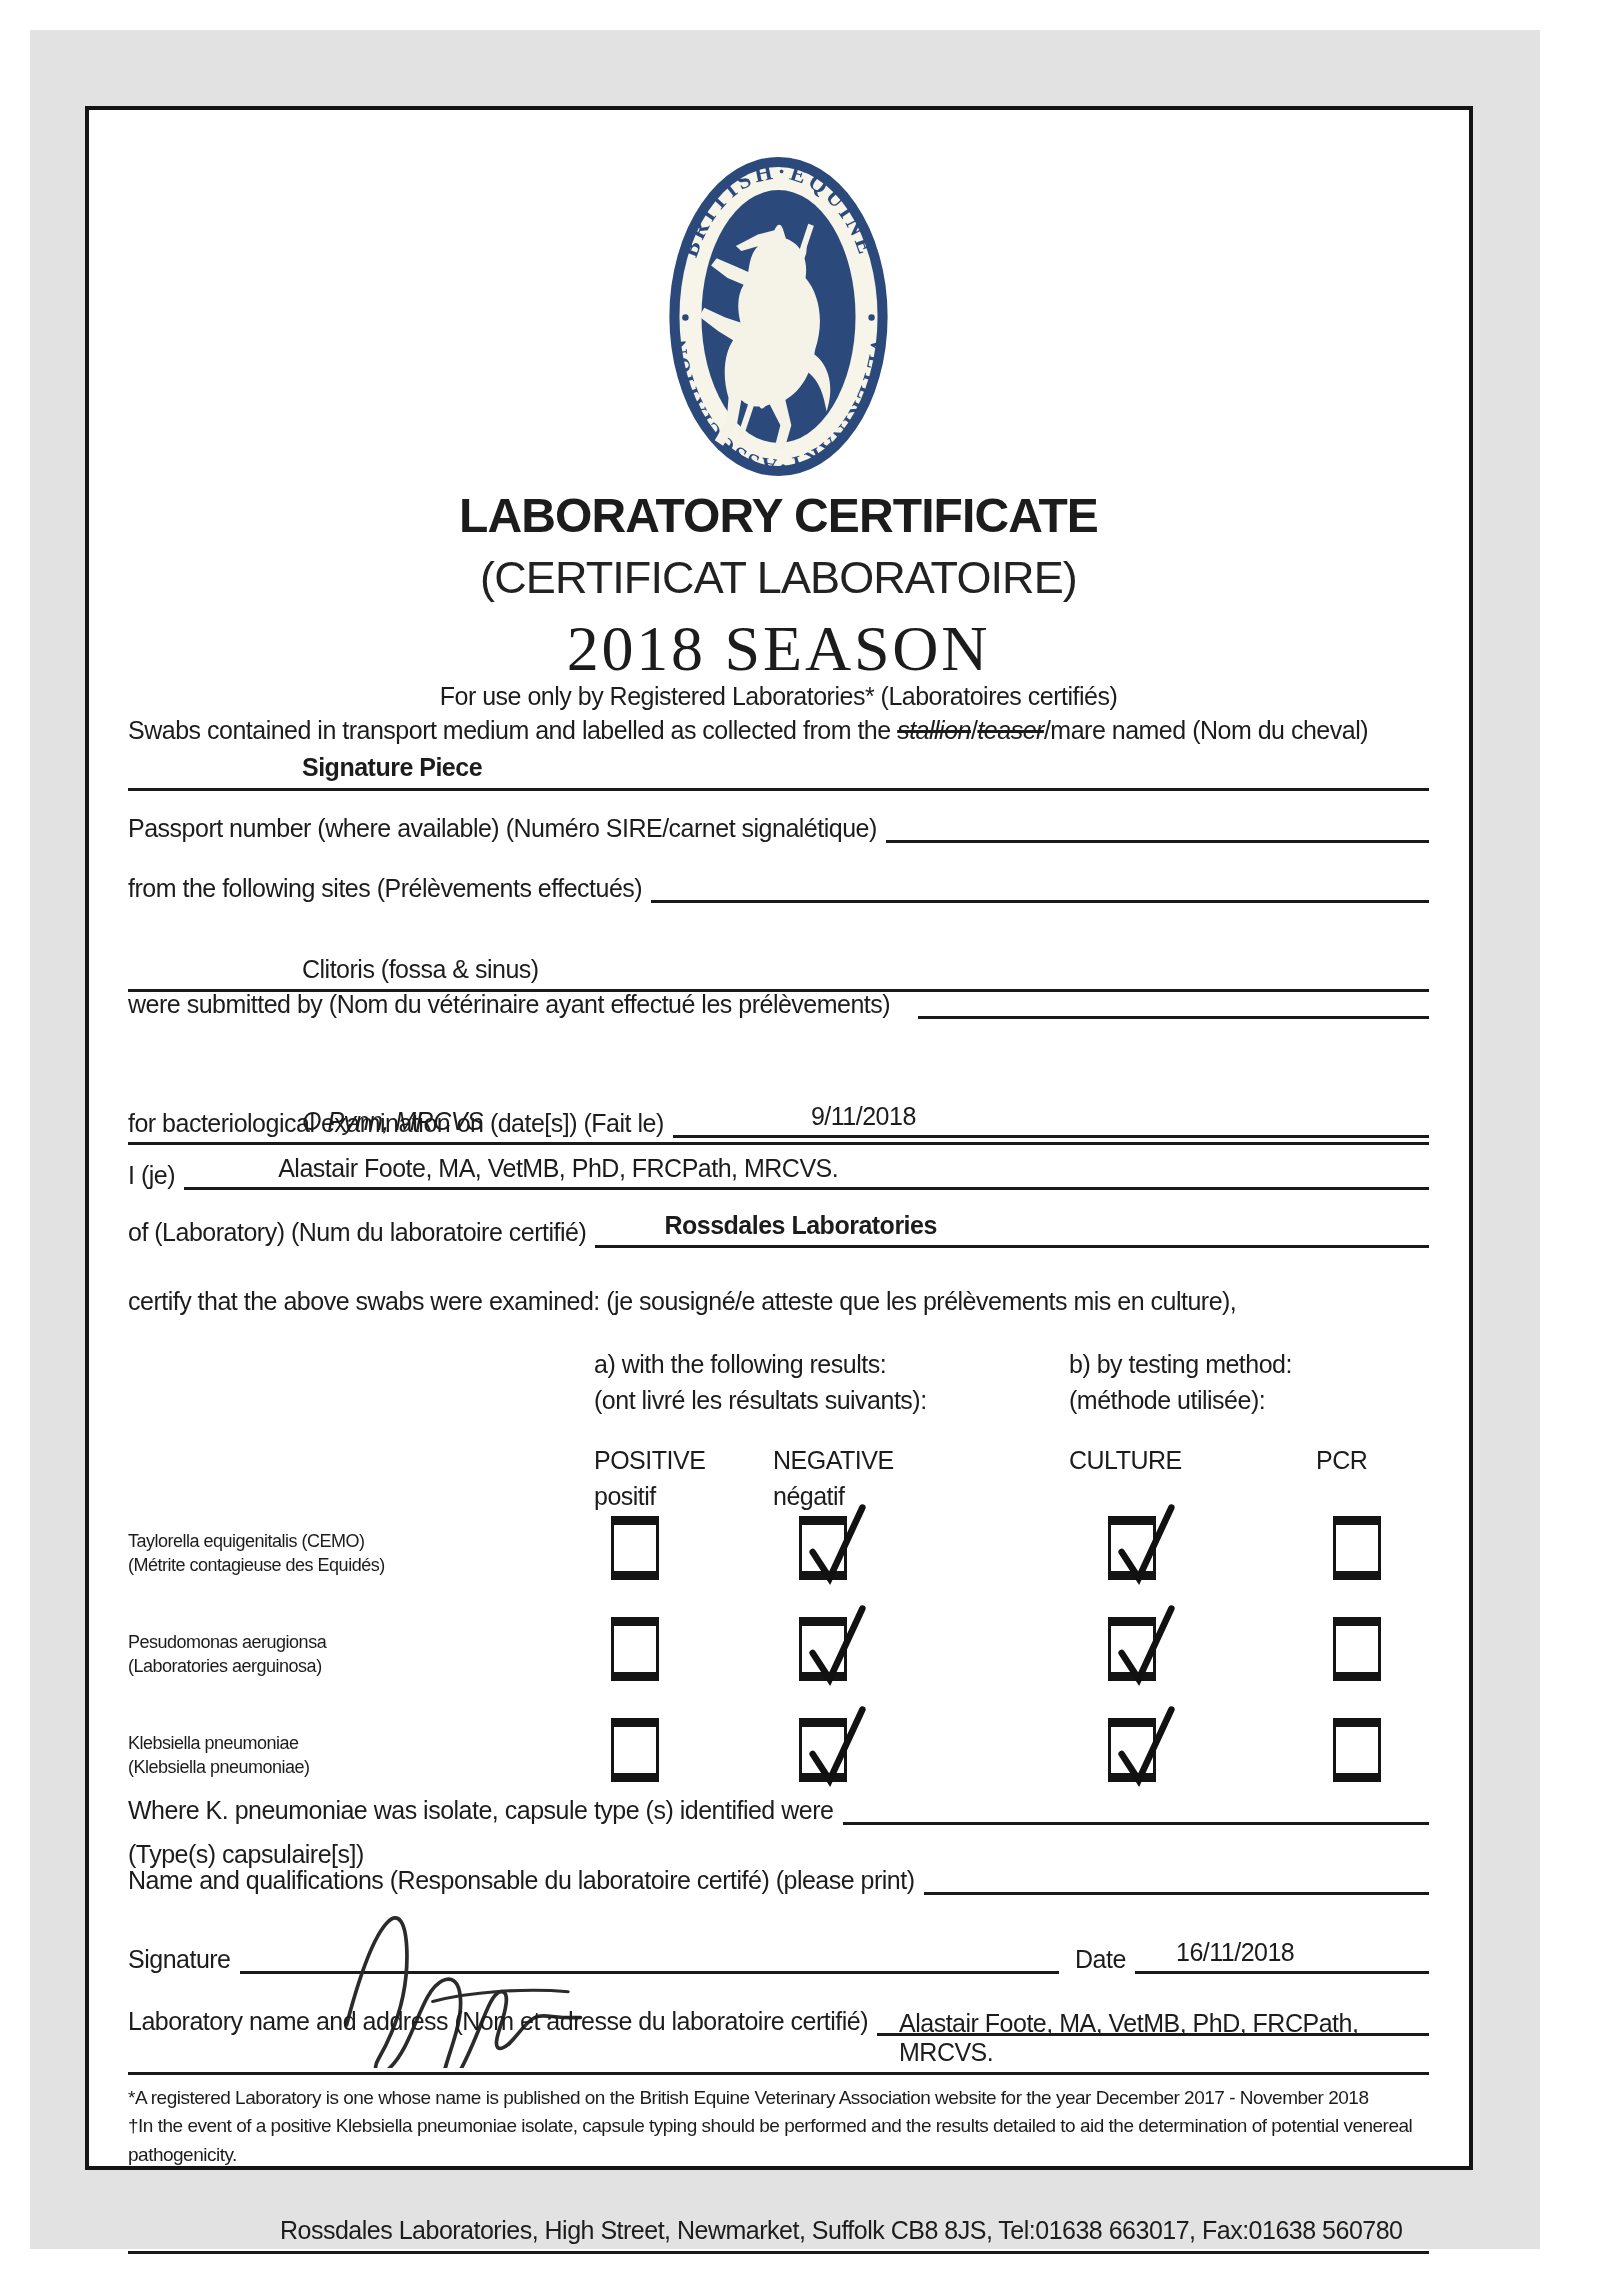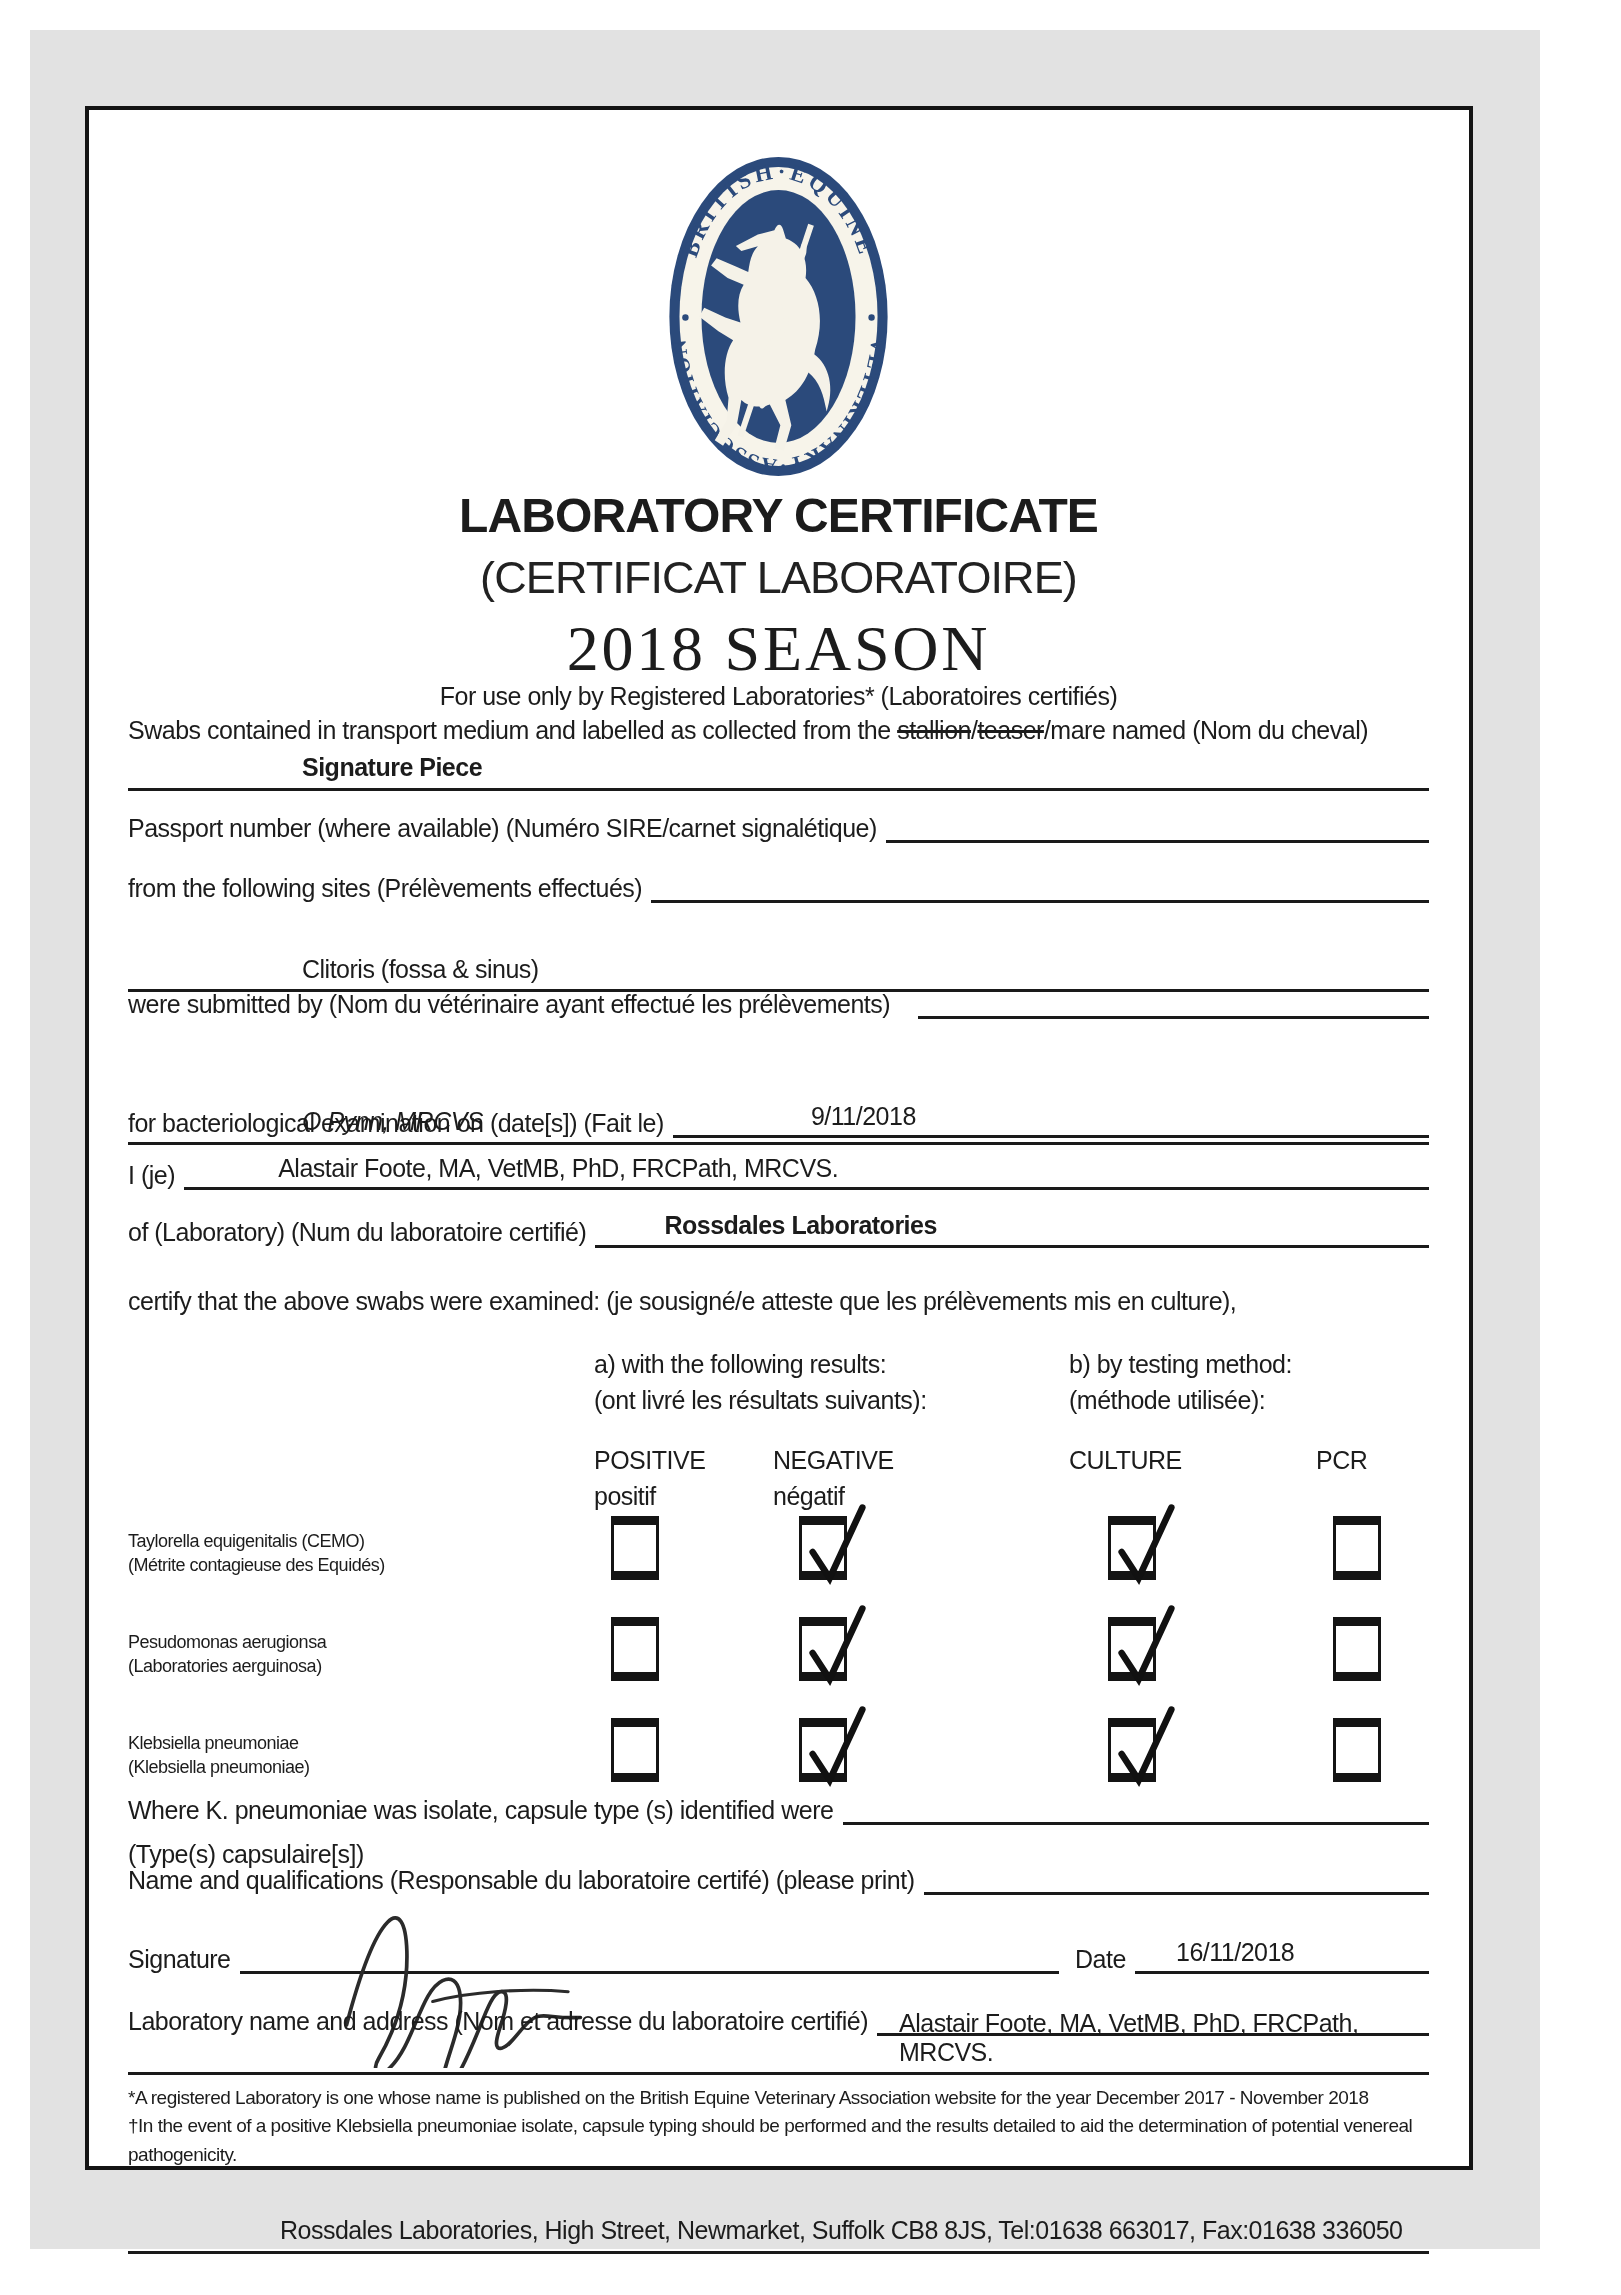--- a/index.html
+++ b/index.html
@@ -15,21 +15,21 @@
   .b{font-weight:bold;}
   .title{font-size:48px;font-weight:bold;letter-spacing:-0.9px;}
   .subtitle{font-size:45px;font-weight:400;letter-spacing:-0.9px;color:#222;}
   .season{font-family:"Liberation Serif",serif;font-size:64px;letter-spacing:2.8px;}
   .row{display:flex;align-items:flex-end;font-size:25px;letter-spacing:-0.5px;}
   .row .lbl{white-space:nowrap;}
   .rule{flex:1;border-bottom:3.2px solid #1a1a1a;height:1.1em;margin-left:9.2px;position:relative;}
   .rule .value{position:absolute;bottom:3.7px;white-space:nowrap;font-size:25px;letter-spacing:-0.5px;}
   .vline{border-bottom:3.2px solid #1a1a1a;font-size:25px;letter-spacing:-0.5px;padding-bottom:5.5px;position:relative;}
   .vline .value{display:inline-block;}
-  s{text-decoration:line-through;text-decoration-thickness:2.8px;}
+  s{text-decoration:line-through;text-decoration-thickness:2.8px;font-style:italic;}
   .colhead{position:absolute;font-size:25px;letter-spacing:-0.5px;line-height:1.45;white-space:nowrap;}
   .checkbox{position:absolute;width:48px;height:64px;box-sizing:border-box;border:3.7px solid #141414;border-top-width:9.2px;border-bottom-width:9.2px;background:#fff;}
   .checkbox .tick{display:none;position:absolute;left:0.9px;top:-24px;width:69px;height:85px;}
   .checkbox.checked .tick{display:block;}
   .orgname{position:absolute;left:0;font-size:18px;letter-spacing:-0.5px;line-height:1.35;}
   .sig-svg{position:absolute;pointer-events:none;}
   .footnote{line-height:1.5;}
 </style>
 </head>
 <body>
@@ -238,21 +238,21 @@
       <svg class="sig-svg" style="top:1761px;left:193px;" width="285" height="197" viewBox="0 0 460 320">
         <path d="M 40,250 C 90,60 135,35 138,130 C 140,200 118,260 92,305 C 80,325 92,338 110,320 C 150,282 160,195 196,178 C 226,165 232,210 218,262 C 206,306 190,340 200,345 C 216,352 238,300 262,240 C 274,210 282,196 292,196 C 306,196 298,228 290,252 C 282,276 280,290 292,288 C 310,284 330,240 352,236 C 368,233 380,240 420,238" fill="none" stroke="#2b2b2b" stroke-width="6" stroke-linecap="round"></path>
         <path d="M 180,212 C 240,196 330,190 400,196" fill="none" stroke="#2b2b2b" stroke-width="5" stroke-linecap="round"></path>
       </svg>
 
       <div class="blk row" style="top:1895px;">
         <span class="lbl">Laboratory name and address (Nom et adresse du laboratoire certifié)</span>
         <span class="rule"></span>
       </div>
       <div class="blk vline" style="top:1927px;padding-left:152px;">
-        <span class="value">Rossdales Laboratories, High Street, Newmarket, Suffolk CB8 8JS, Tel:01638 663017, Fax:01638 336050</span>
+        <span class="value">Rossdales Laboratories, High Street, Newmarket, Suffolk CB8 8JS, Tel:01638 663017, Fax:01638 560780</span>
       </div>
 
       <div class="blk small footnote" style="top:1974px;">*A registered Laboratory is one whose name is published on the British Equine Veterinary Association website for the year December 2017 - November 2018</div>
       <div class="blk small footnote" style="top:2002px;">†In the event of a positive Klebsiella pneumoniae isolate, capsule typing should be performed and the results detailed to aid the determination of potential venereal pathogenicity.</div>
 
     </div>
   </div>
 </div>
 
 

